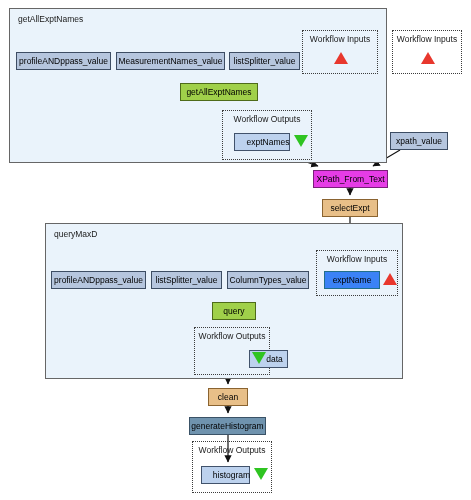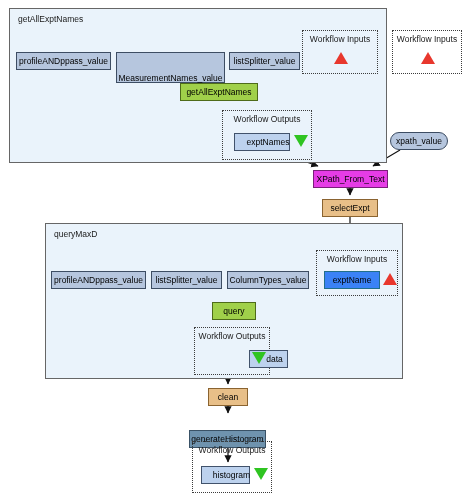--- a/index.html
+++ b/index.html
@@ -148,40 +148,40 @@
   </div>
 
   <div class="dotgroup" style="left:392px; top:30px; width:70px; height:44px;">
     <div class="dotgroup-title">Workflow Inputs</div>
     <div class="tri tri-up" style="left:28px; top:21px;"></div>
   </div>
 
   <div class="node n-input" style="left:16px; top:52px; width:95px; height:18px;">
     <span>profileANDppass_value</span>
   </div>
-  <div class="node n-input" style="left:116px; top:52px; width:109px; height:31px;align-items:flex-end;">
+  <div class="node n-input" style="left:116px; top:52px; width:109px; height:18px;">
     <span>MeasurementNames_value</span>
   </div>
   <div class="node n-input" style="left:229px; top:52px; width:71px; height:18px;">
     <span>listSplitter_value</span>
   </div>
 
   <div class="node n-proc" style="left:180px; top:83px; width:78px; height:18px;">
     <span>getAllExptNames</span>
   </div>
 
   <div class="dotgroup" style="left:222px; top:110px; width:90px; height:50px;">
     <div class="dotgroup-title">Workflow Outputs</div>
   </div>
   <div class="node n-port" style="left:234px; top:133px; width:56px; height:18px;">
     <span>exptNames</span>
   </div>
   <div class="tri tri-down" style="left:294px; top:135px;"></div>
 
-  <div class="node n-input" style="left:390px; top:132px; width:58px; height:18px;border-radius:9px;">
+  <div class="node n-input" style="left:390px; top:132px; width:58px; height:18px;">
     <span>xpath_value</span>
   </div>
 
   <div class="node n-xpath" style="left:313px; top:170px; width:75px; height:18px;">
     <span>XPath_From_Text</span>
   </div>
 
   <div class="node n-beansh" style="left:322px; top:199px; width:56px; height:18px;">
     <span>selectExpt</span>
   </div>
@@ -217,21 +217,21 @@
   </div>
   <div class="node n-port" style="left:209px; top:350px; width:39px; height:18px;margin-left:40px;">
     <span>data</span>
   </div>
   <div class="tri tri-down" style="left:252px; top:352px;"></div>
 
   <div class="node n-beansh" style="left:208px; top:388px; width:40px; height:18px;">
     <span>clean</span>
   </div>
 
-  <div class="node n-steel" style="left:189px; top:430px; width:77px; height:18px;">
+  <div class="node n-steel" style="left:189px; top:417px; width:77px; height:18px;">
     <span>generateHistogram</span>
   </div>
 
   <div class="dotgroup" style="left:192px; top:441px; width:80px; height:52px;">
     <div class="dotgroup-title">Workflow Outputs</div>
   </div>
   <div class="node n-port" style="left:201px; top:466px; width:49px; height:18px;">
     <span>histogram</span>
   </div>
   <div class="tri tri-down" style="left:254px; top:468px;"></div>

